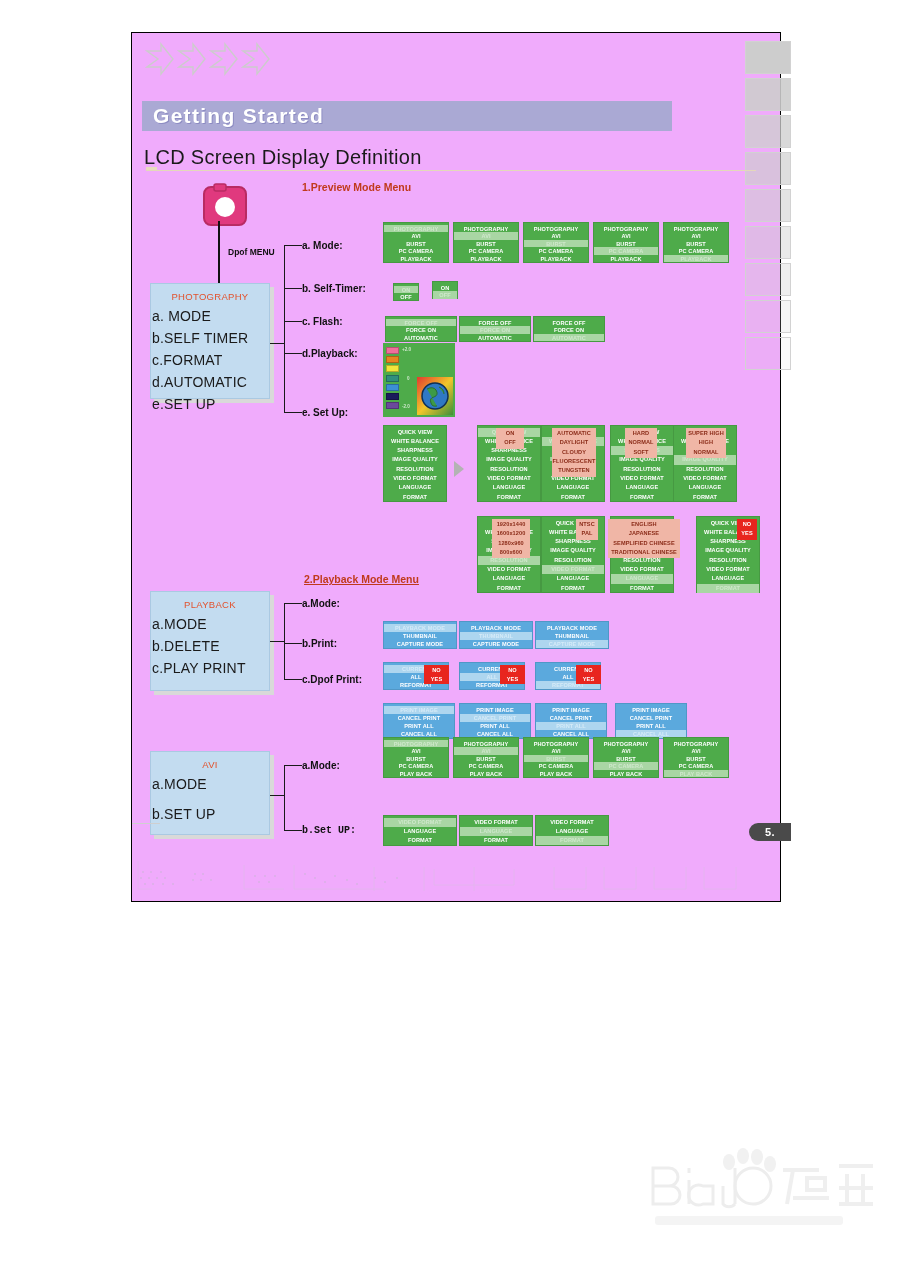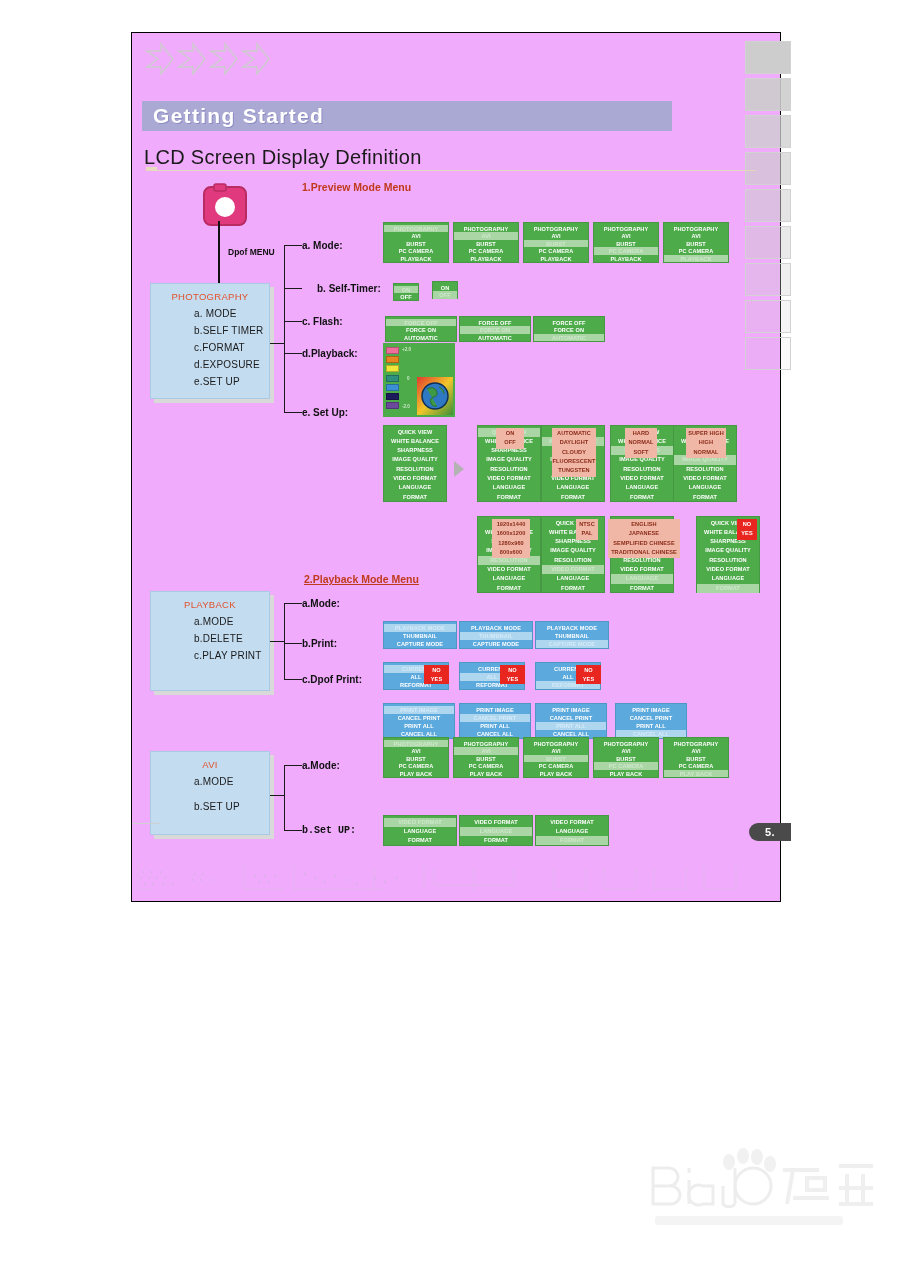--- a/index.html
+++ b/index.html
@@ -51,21 +51,21 @@
   
   .panel {
     position:absolute; background:#c3dcf0; border:1px solid #aac9e2;
     box-shadow:4px 4px 0 #d9d9d9;
   }
   .panel .ptitle {
     color:#e2522d; font-size:9.5px; font-weight:normal; text-align:center;
     padding-top:7px; letter-spacing:0.3px;
   }
   .panel .pitem {
-    color:#1a1a1a; font-size:10px; padding-left:1px; margin-top:6px; letter-spacing:0.2px;margin-left:42px;
+    color:#1a1a1a; font-size:14px; padding-left:1px; margin-top:6px; letter-spacing:0.2px;
   }
 
   
   .blabel { position:absolute; font-size:10px; font-weight:bold; color:#111; }
 
   
   .line { position:absolute; background:#1a1a1a; }
   .vline { width:1.2px; }
   .hline { height:1.2px; }
 
@@ -186,37 +186,37 @@
     </svg>
   </div>
   <div class="press-menu">Dpof MENU</div>
 
   <div id="graph-layer">
       <div class="panel" style="left:18px;top:250px;width:120px;height:116px;">
         <div class="ptitle">PHOTOGRAPHY</div>
         <div class="pitem">a. MODE</div>
         <div class="pitem">b.SELF  TIMER</div>
         <div class="pitem">c.FORMAT</div>
-        <div class="pitem">d.EXPOSURE</div>
+        <div class="pitem">d.AUTOMATIC</div>
         <div class="pitem">e.SET  UP</div>
       </div>
       <div class="panel" style="left:18px;top:558px;width:120px;height:100px;">
         <div class="ptitle">PLAYBACK</div>
         <div class="pitem">a.MODE</div>
         <div class="pitem">b.DELETE</div>
         <div class="pitem">c.PLAY  PRINT</div>
       </div>
       <div class="panel" style="left:18px;top:718px;width:120px;height:84px;">
         <div class="ptitle">AVI</div>
         <div class="pitem">a.MODE</div>
         <div class="pitem" style="margin-top: 14px;">b.SET  UP</div>
       </div>
       <div class="blabel" style="left:170px;top:207px;">a. Mode:</div>
       <div class="line hline" style="left:152px;top:212px;width:18px;"></div>
-      <div class="blabel" style="left:185px;top:250px;">b. Self-Timer:</div>
+      <div class="blabel" style="left:170px;top:250px;">b. Self-Timer:</div>
       <div class="line hline" style="left:152px;top:255px;width:18px;"></div>
       <div class="blabel" style="left:170px;top:283px;">c. Flash:</div>
       <div class="line hline" style="left:152px;top:288px;width:18px;"></div>
       <div class="blabel" style="left:170px;top:315px;">d.Playback:</div>
       <div class="line hline" style="left:152px;top:320px;width:18px;"></div>
       <div class="blabel" style="left:170px;top:374px;">e. Set Up:</div>
       <div class="line hline" style="left:152px;top:379px;width:18px;"></div>
       <div class="blabel" style="left:170px;top:565px;">a.Mode:</div>
       <div class="line hline" style="left:152px;top:570px;width:18px;"></div>
       <div class="blabel" style="left:170px;top:605px;">b.Print:</div>

